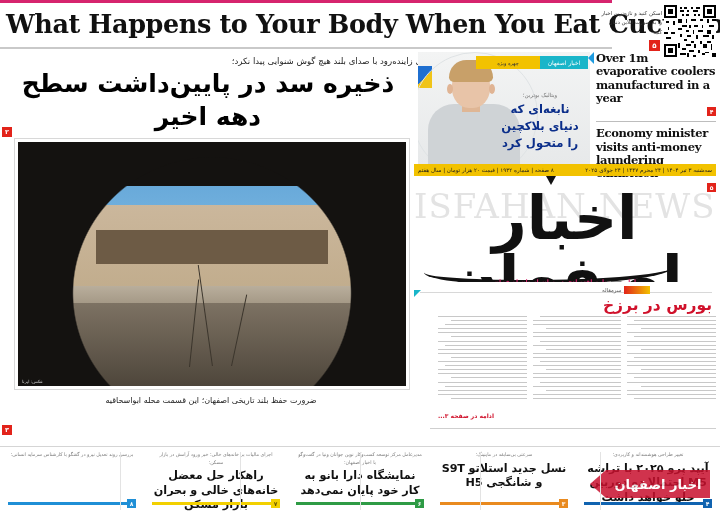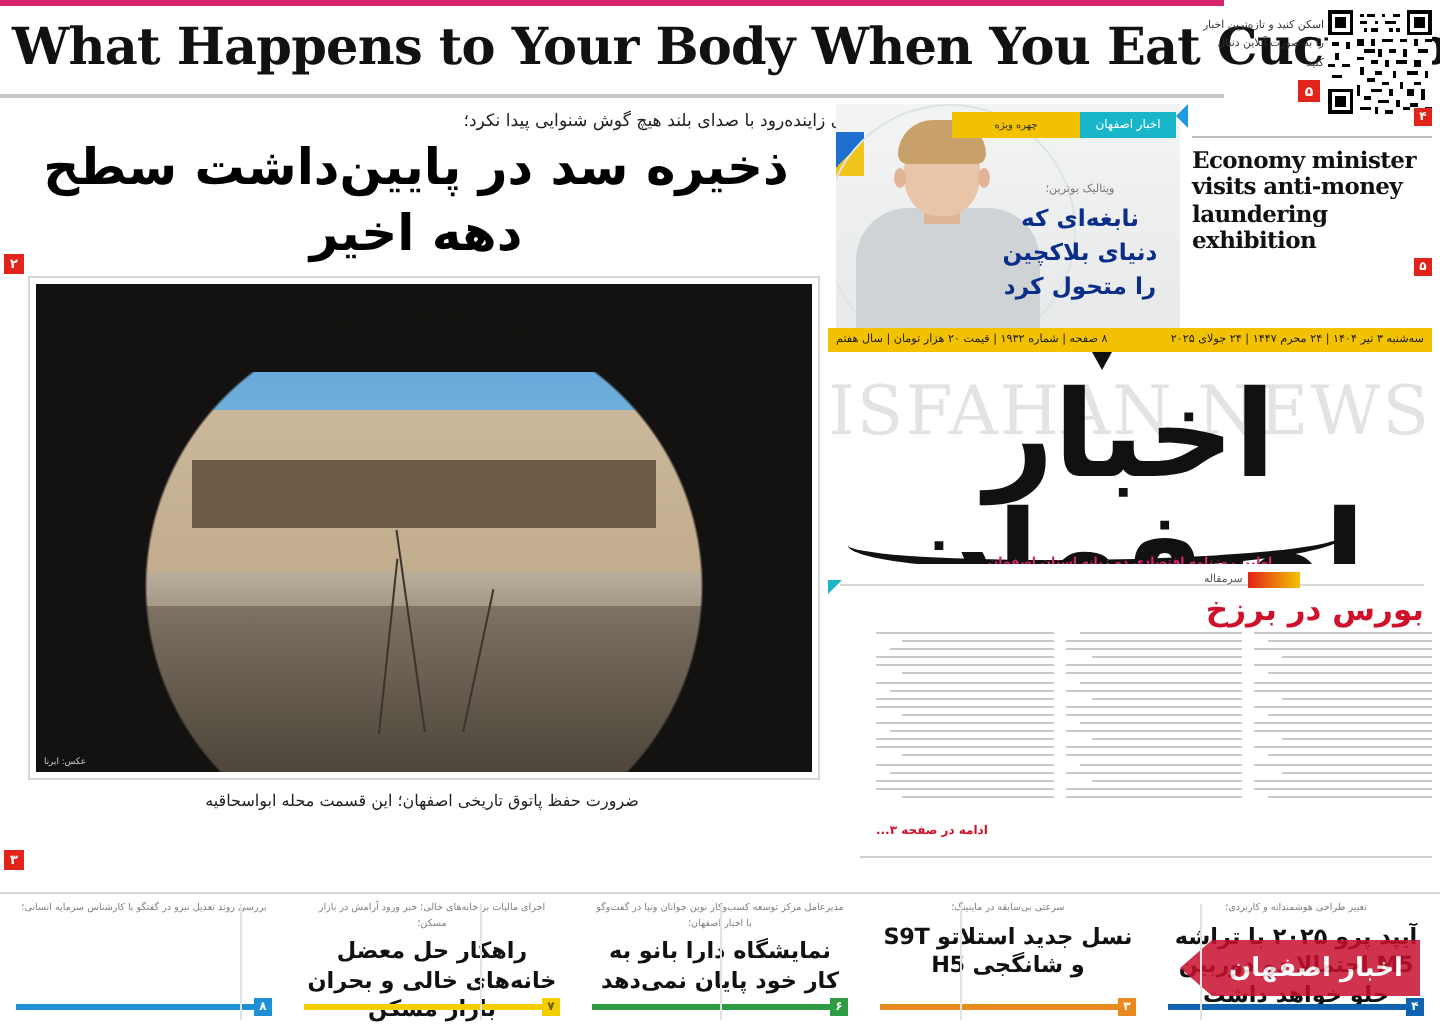--- a/index.html
+++ b/index.html
@@ -270,21 +270,21 @@
       <div class="ground"></div>
       <div class="arch-dark2"></div>
       <div class="arch-mask"></div>
       <div class="twig" style="left:44%;bottom:8%;height:36%;transform:rotate(6deg);"></div>
       <div class="twig" style="left:50%;bottom:8%;height:42%;transform:rotate(-8deg);"></div>
       <div class="twig" style="left:55%;bottom:8%;height:30%;transform:rotate(12deg);"></div>
       <div class="ph-credit">عکس: ایرنا</div>
     </div>
   </div>
 
-  <div class="cap-kicker">ضرورت حفظ پاتوق تاریخی اصفهان؛ این قسمت محله ابواسحاقیه</div>
+  <div class="cap-kicker">ضرورت حفظ بلند تاریخی اصفهان؛ این قسمت محله ابواسحاقیه</div>
   <div class="badge-left" id="badge-3">۳</div>
 
   <div class="vcard">
     <div class="vbg"></div>
     <div class="vflag"></div>
     <div class="vperson">
       <div class="vcircle"></div>
       <div class="vbody"></div>
       <div class="vneck"></div>
       <div class="vhead"></div>
@@ -297,20 +297,21 @@
       <div class="teal">اخبار اصفهان</div>
     </div>
     <div class="vtxt">
       <div class="pre">ویتالیک بوترین؛</div>
       <div class="ttl">نابغه‌ای که دنیای بلاکچین را متحول کرد</div>
     </div>
   </div>
 
   <div class="eng-col">
     <div class="eng-arrow"></div>
+    <div class="eng-item">Over 1m evaporative coolers manufactured in a year</div>
     <div class="eng-badge">۴</div>
     <div class="eng-sep"></div>
     <div class="eng-item">Economy minister visits anti-money laundering exhibition</div>
     <div class="eng-badge">۵</div>
   </div>
 
   <div class="datebar">
     <div class="seg">سه‌شنبه ۳ تیر ۱۴۰۴ | ۲۴ محرم ۱۴۴۷ | ۲۴ جولای ۲۰۲۵</div>
     <div class="seg">۸ صفحه | شماره ۱۹۳۲ | قیمت ۲۰ هزار تومان | سال هفتم</div>
   </div>

